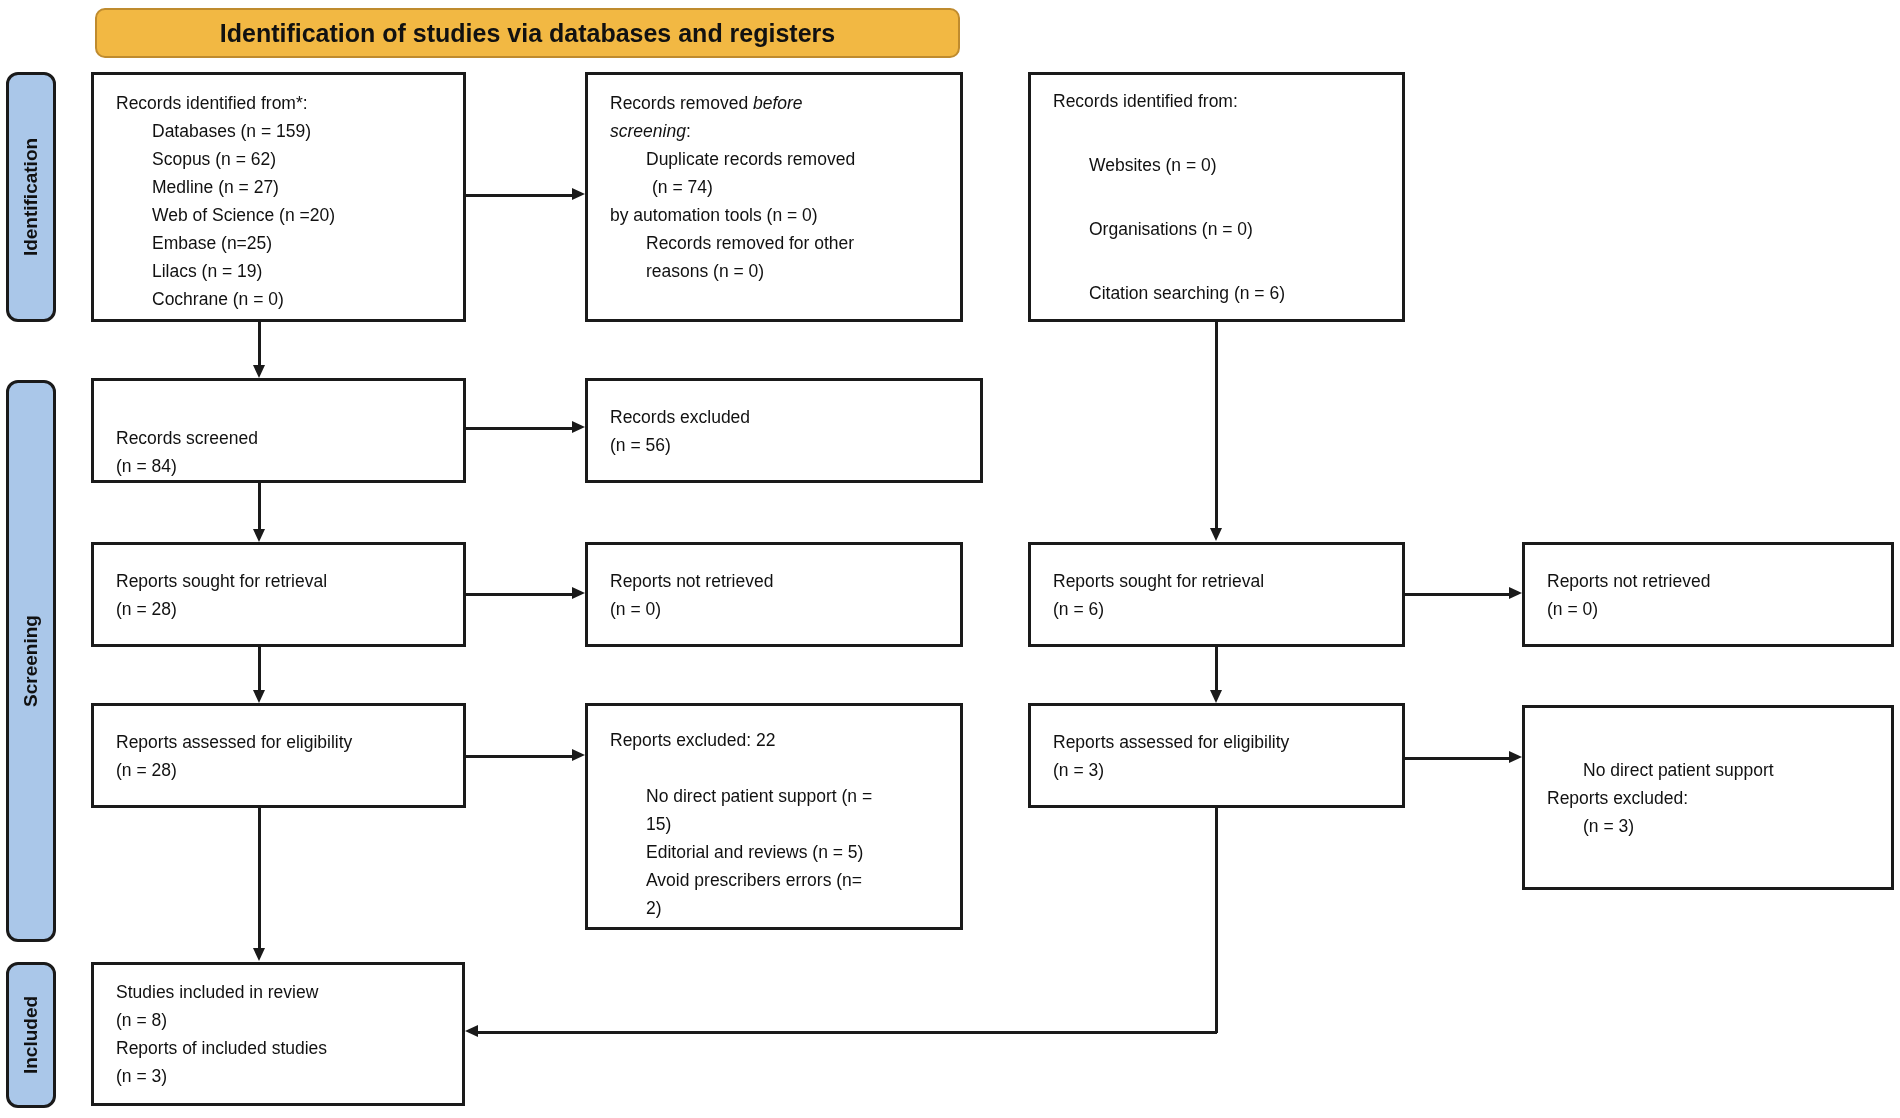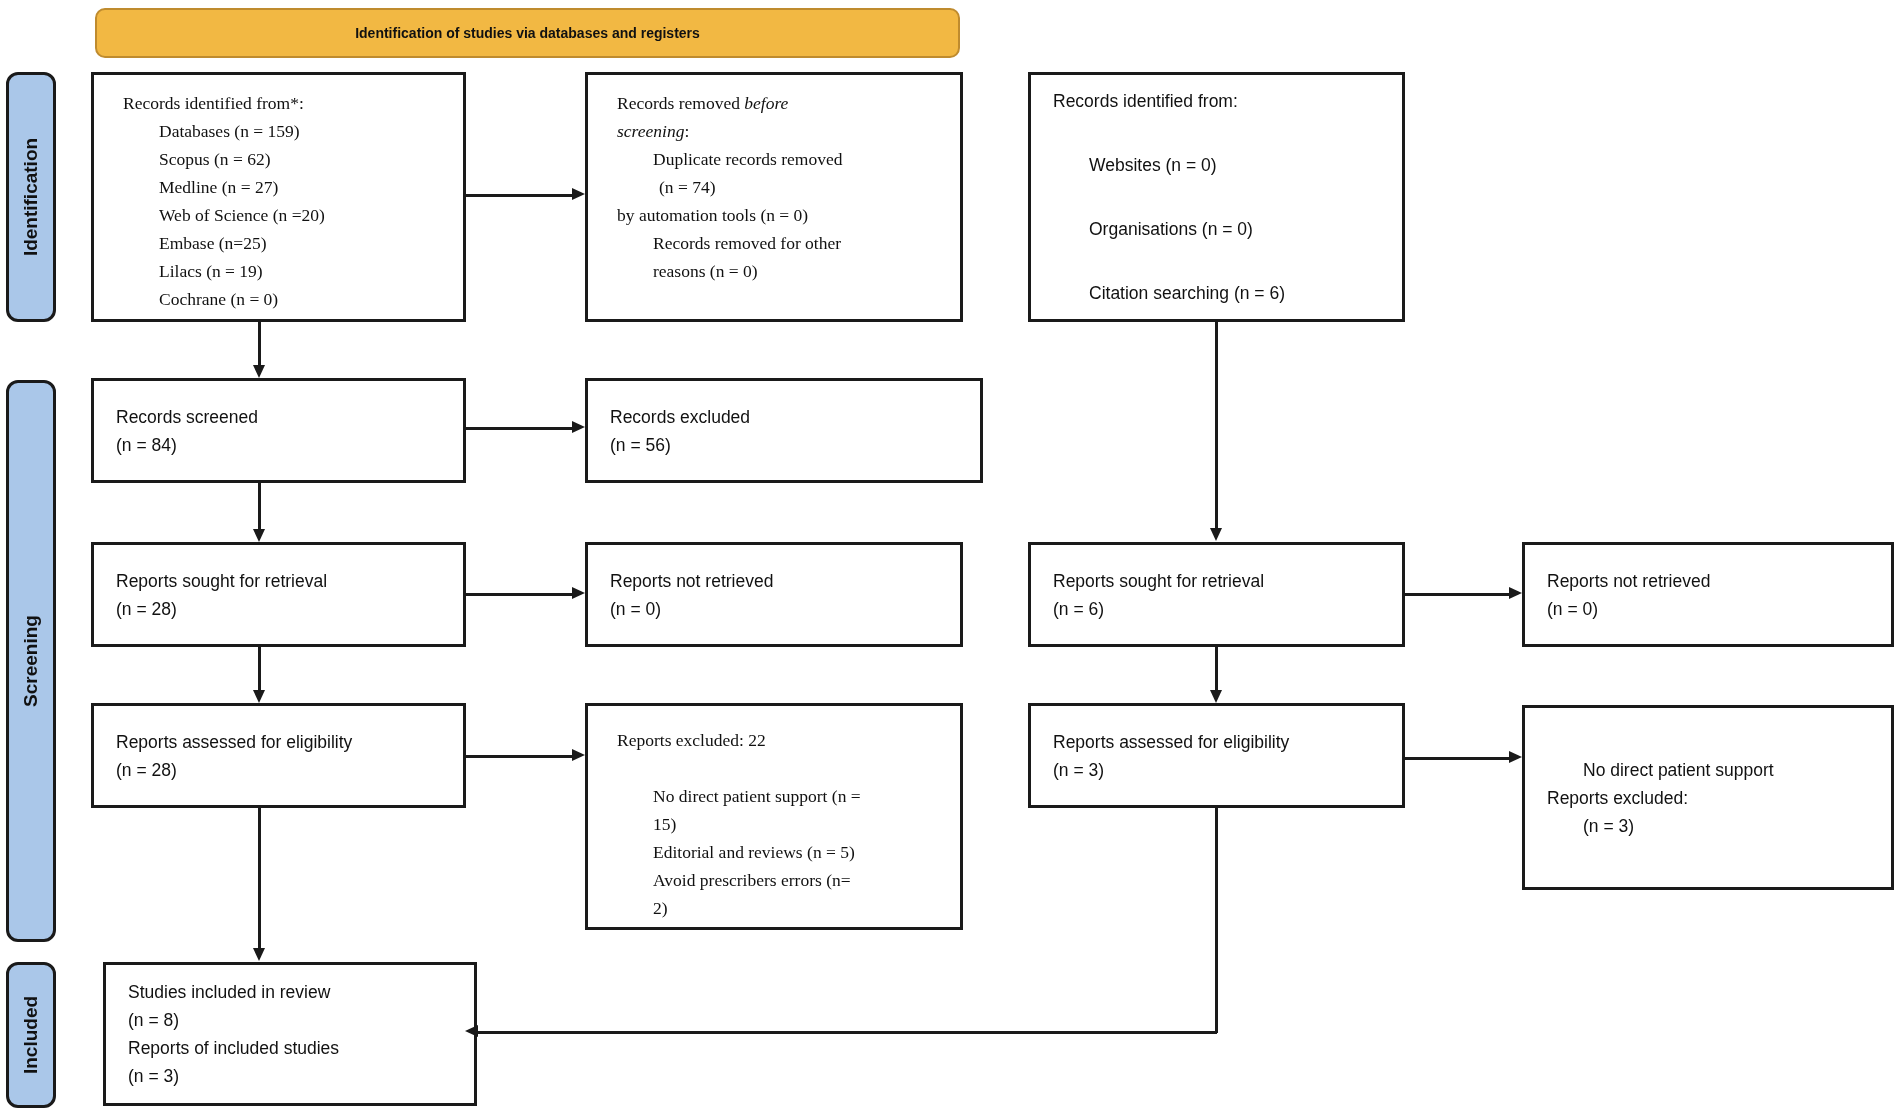--- a/index.html
+++ b/index.html
@@ -4,35 +4,35 @@
 <style>
   * { box-sizing: border-box; margin: 0; padding: 0; }
   html,body { background:#ffffff; }
   body { font-family: "Liberation Sans", "DejaVu Sans", sans-serif; color:#111; }
   .canvas { position:relative; width:1900px; height:1118px; background:#fff; overflow:hidden; }
 
   .banner {
     position:absolute; left:95px; top:8px; width:865px; height:50px;
     background:var(--banner-bg,#F2B843); border:2.5px solid var(--banner-border,#BF8B2E);
     border-radius:10px; display:flex; align-items:center; justify-content:center;
-    font-weight:bold; font-size:14px; color:#111;
+    font-weight:bold; font-size:25px; color:#111;
   }
 
   .stage {
     position:absolute; left:6px; width:50px;
     background:var(--stage-bg,#AAC7E9); border:3px solid var(--line,#1a1a1a);
     border-radius:12px; display:flex; align-items:center; justify-content:center;
   }
   .stage-label { transform:rotate(-90deg); white-space:nowrap; font-weight:bold; font-size:19px; }
 
   .box {
     position:absolute; background:#fff; border:3px solid var(--line,#1a1a1a);
     font-size:17.5px; line-height:28px;
   }
-  .pad-top { padding:14px 12px 0 29px;font-family:Liberation Serif, serif; }
+  .pad-top { padding:14px 12px 0 22px; }
   .center  { display:flex; flex-direction:column; justify-content:center; padding:0 10px 0 22px; }
   .line { white-space:nowrap; }
   .ind  { padding-left:36px; }
   .ind2 { padding-left:42px; }
   .it { font-style:italic; }
   .spacer { height:28px; }
 
   .hline, .vline { position:absolute; background:var(--line,#1a1a1a); }
   .hline { height:2.5px; }
   .vline { width:2.5px; }
@@ -78,21 +78,21 @@
     <div class="line ind">reasons (n = 0)</div>
   </div>
 
   <div class="box center" style="left:1028px; top:72px; width:377px; height:250px;gap:36px;">
     <div class="line">Records identified from:</div>
     <div class="line ind">Websites (n = 0)</div>
     <div class="line ind">Organisations (n = 0)</div>
     <div class="line ind">Citation searching (n = 6)</div>
   </div>
 
-  <div class="box center" style="left:91px; top:378px; width:375px; height:105px;">
+  <div class="box center" style="left:91px; top:378px; width:375px; height:105px;justify-content:flex-end;">
     <div class="line">Records screened</div>
     <div class="line">(n = 84)</div>
   </div>
   <div class="box center" style="left:585px; top:378px; width:398px; height:105px;">
     <div class="line">Records excluded</div>
     <div class="line">(n = 56)</div>
   </div>
 
   <div class="box center" style="left:91px; top:542px; width:375px; height:105px;">
     <div class="line">Reports sought for retrieval</div>
@@ -127,21 +127,21 @@
   <div class="box center" style="left:1028px; top:703px; width:377px; height:105px;">
     <div class="line">Reports assessed for eligibility</div>
     <div class="line">(n = 3)</div>
   </div>
   <div class="box center" style="left:1522px; top:705px; width:372px; height:185px;">
     <div class="line ind">No direct patient support</div>
     <div class="line">Reports excluded:</div>
     <div class="line ind">(n = 3)</div>
   </div>
 
-  <div class="box center" style="left:91px; top:962px; width:374px; height:144px;margin-left:12px;">
+  <div class="box center" style="left:91px; top:962px; width:374px; height:144px;">
     <div class="line">Studies included in review</div>
     <div class="line">(n = 8)</div>
     <div class="line">Reports of included studies</div>
     <div class="line">(n = 3)</div>
   </div>
 
   <div class="hline" style="left:466px; top:194px; width:107px;"></div>
   <div class="head-r" style="left:572px; top:188px;"></div>
 
   <div class="vline" style="left:258px; top:322px; height:45px;"></div>

